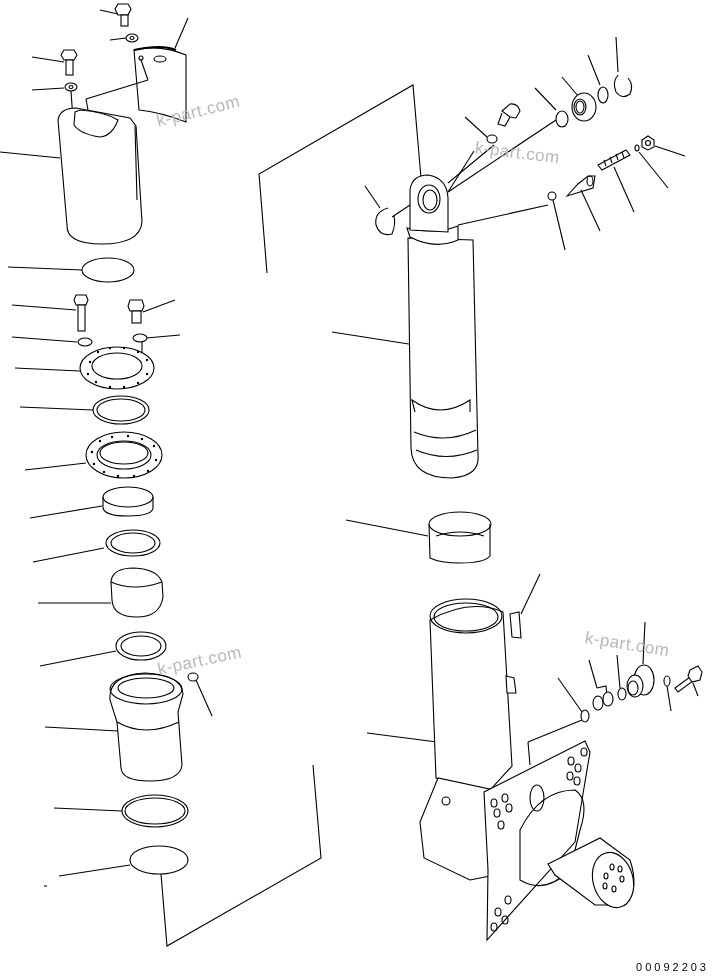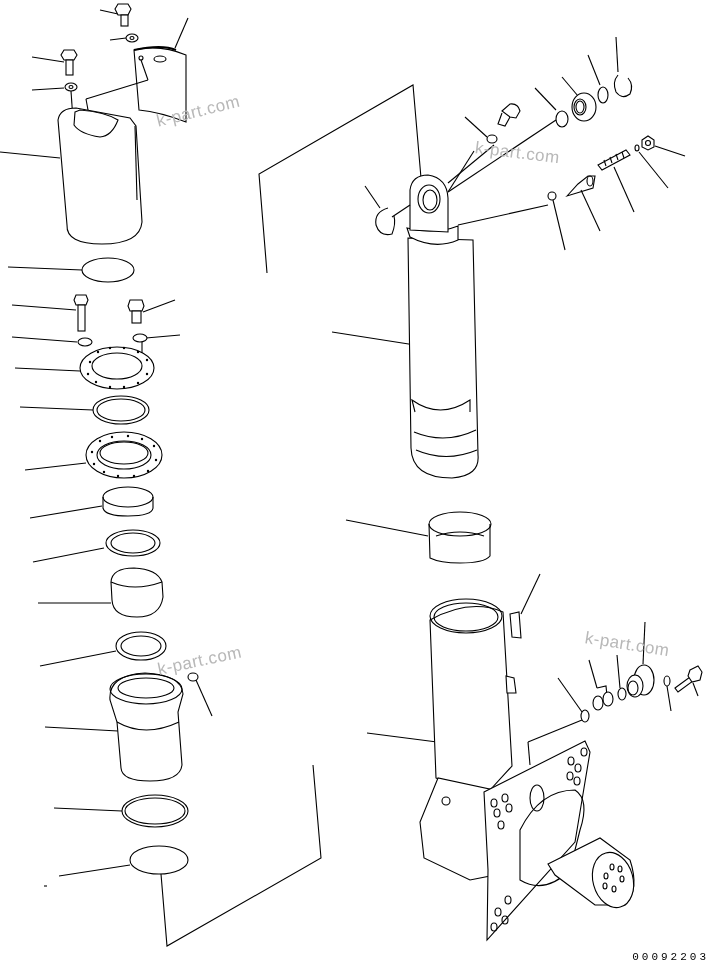--- a/index.html
+++ b/index.html
@@ -3,21 +3,21 @@
 <meta charset="utf-8">
 <style>
   html, body { margin:0; padding:0; background:#ffffff; }
   body { width:715px; height:979px; position:relative; overflow:hidden; font-family:"Liberation Sans", sans-serif; }
   #canvas { position:absolute; left:0; top:0; width:715px; height:979px; }
   svg { position:absolute; left:0; top:0; }
   .ln { stroke:#000; stroke-width:1.1; fill:none; }
   .pt { stroke:#000; stroke-width:1.1; fill:#fff; }
   .thick { stroke:#000; stroke-width:2; fill:none; }
   .wm { position:absolute; color:#b8b8b8; font-size:17px; font-family:"Liberation Sans", sans-serif; white-space:nowrap; transform-origin:left center; letter-spacing:0.5px; }
-  .code { position:absolute; right:6px; bottom:16px; font-family:Liberation Mono, monospace; font-size:11px; letter-spacing:3px; color:#000; }
+  .code { position:absolute; right:6px; bottom:6px; font-family:Liberation Sans, sans-serif; font-size:11px; letter-spacing:3px; color:#000; }
 </style>
 </head>
 <body>
 
 <div id="canvas">
 <svg width="715" height="979" viewBox="0 0 715 979">
 
   <g>
     <line class="ln" x1="100" y1="10" x2="118" y2="14"></line>
     <polygon class="pt" points="118,4 128,4 131,9 128,15 118,15 115,9"></polygon>

